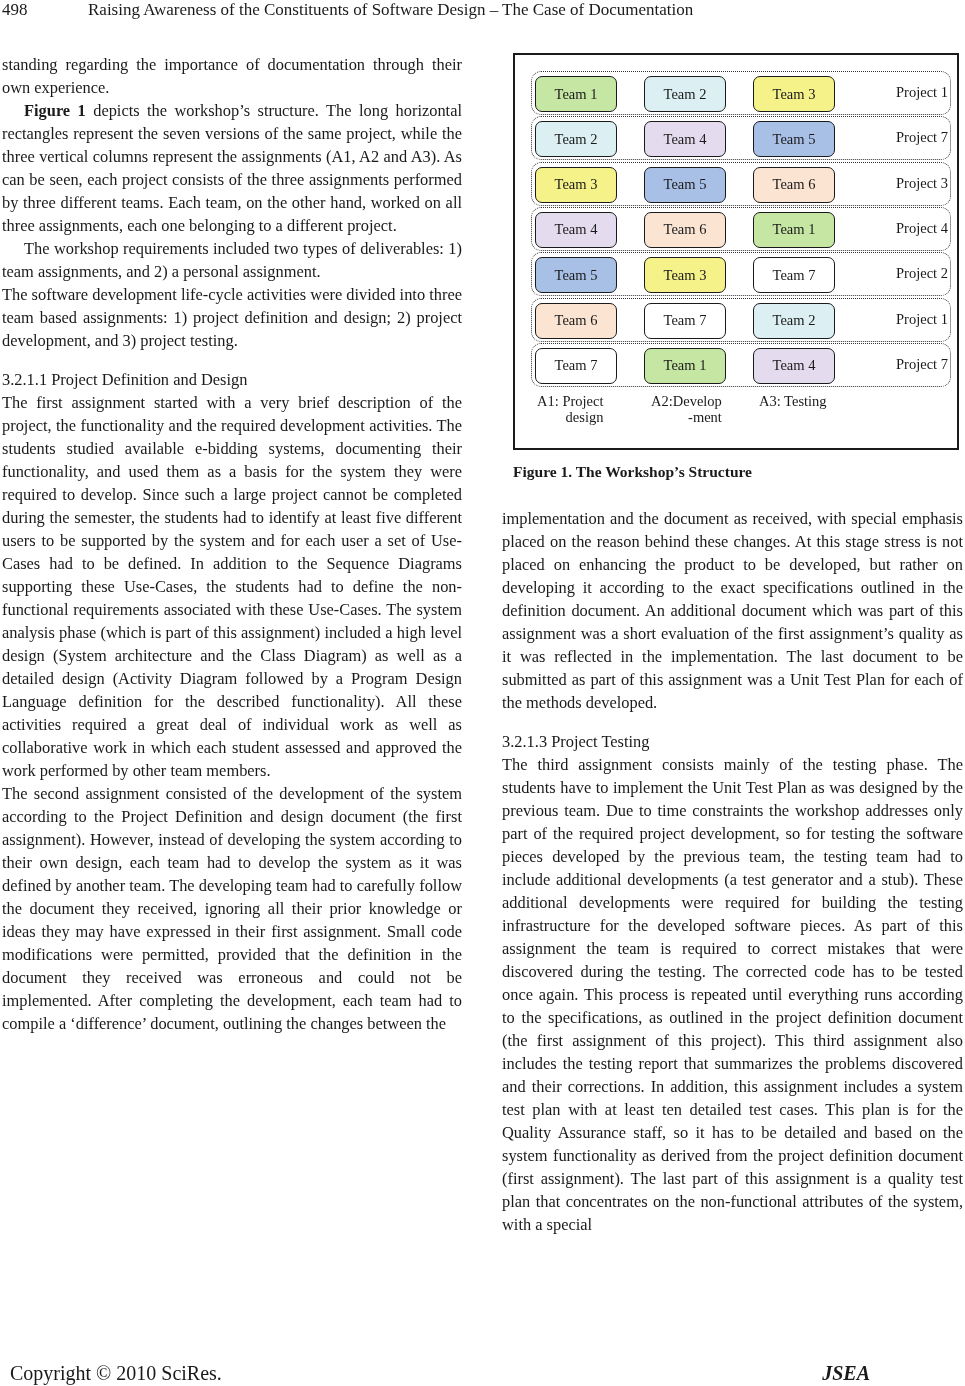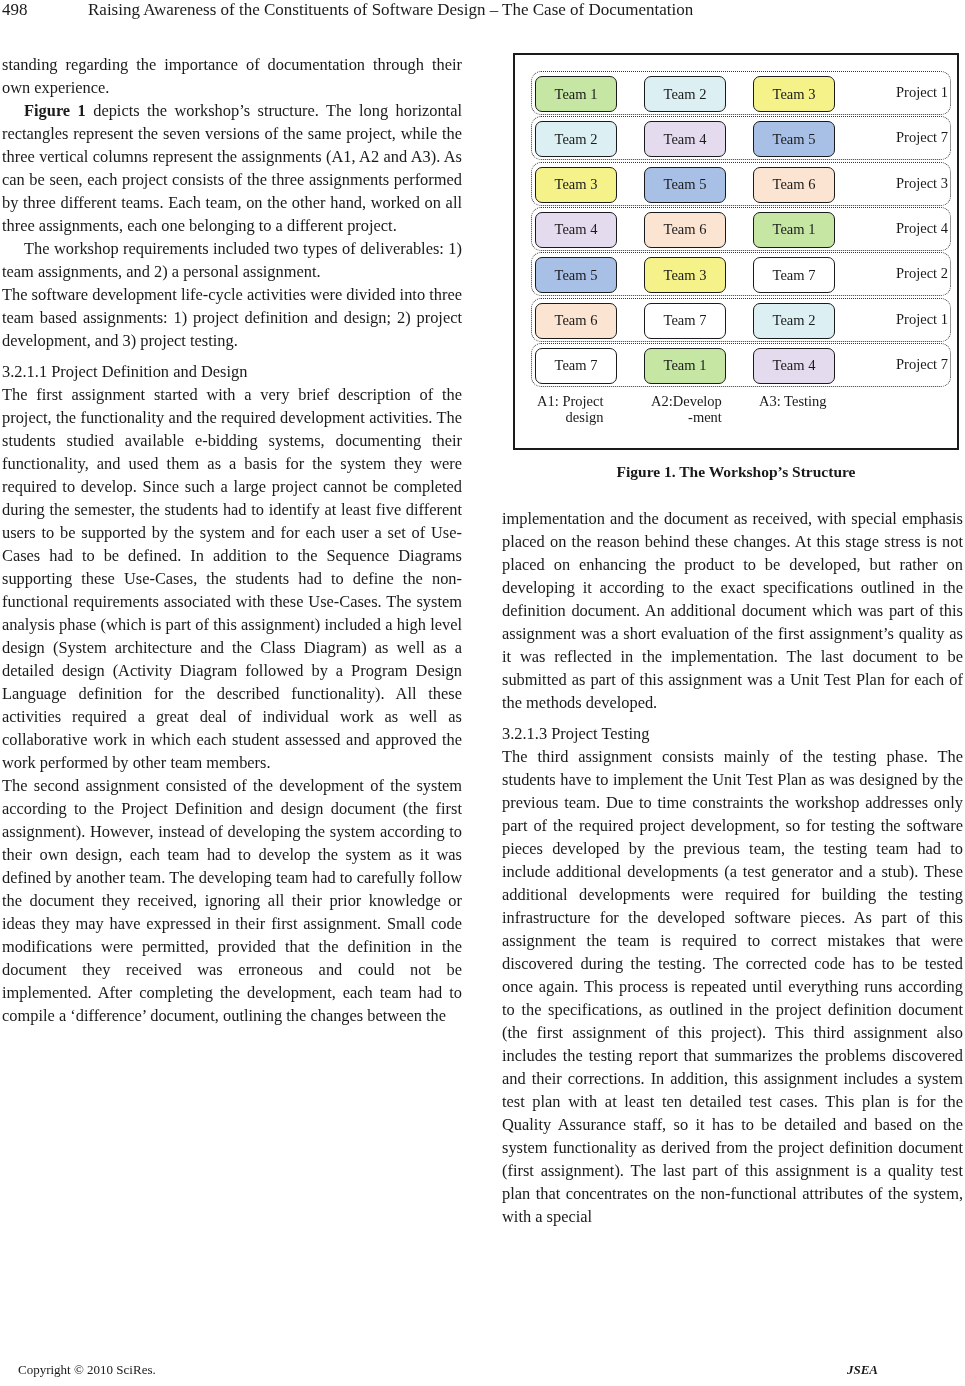--- a/index.html
+++ b/index.html
@@ -11,21 +11,21 @@
   .page-num { position: absolute; left: 2px; top: 0; }
   .running-title { position: absolute; left: 88px; top: 0; white-space: nowrap; }
 
   .col { position: absolute; font-size: 16.4px; line-height: 23px; text-align: justify; }
   .col-left { left: 2px; top: 53px; width: 460px; }
   .col-right { left: 502px; top: 507px; width: 461px; }
 
   p { margin: 0; }
   .indent { text-indent: 22px; }
   .h2 { font-weight: bold; font-size: 18.5px; line-height: 24px; margin-top: 8px; text-align: left; }
-  .h3 { font-size: 16.4px; line-height: 23px; margin-top: 8px; text-align: left; }
+  .h3 { font-size: 16.4px; line-height: 23px; margin-top: 16px; text-align: left; }
   b { font-weight: bold; }
 
   
   .figure-box {
     position: absolute; left: 513px; top: 53px; width: 446px; height: 397px;
     border: 2.5px solid #1a1a1a; box-sizing: border-box; background: #fff;
   }
   .proj-row {
     position: absolute; left: 16px; width: 420px; height: 44px;
     border: 1.5px dotted #333; border-radius: 10px; box-sizing: border-box;
@@ -36,23 +36,23 @@
     display: flex; align-items: center; justify-content: center;
     font-size: 14.5px; color: #1a1a1a;
     background-image: radial-gradient(rgba(0,0,0,0.08) 0.6px, transparent 0.7px);
     background-size: 2px 2px;
   }
   .team-box.c0 { left: 3px; }
   .team-box.c1 { left: 112px; }
   .team-box.c2 { left: 221px; }
   .proj-label { position: absolute; right: 2px; top: 12px; font-size: 14.5px; }
   .assign-label { position: absolute; top: 338px; font-size: 14.5px; line-height: 16px; text-align: right; }
-  .fig-caption { position: absolute; left: 513px; top: 463px; width: 446px; text-align: center; font-weight: bold; font-size: 15.5px; }
+  .fig-caption { position: absolute; left: 513px; top: 463px; width: 446px; font-weight: bold; font-size: 15.5px; }
 
-  .footer { position: absolute; left: 16px; top: 1362px; width: 866px; height: 22px; font-size: 13px; }
+  .footer { position: absolute; left: 8px; top: 1362px; width: 866px; height: 22px; font-size: 20px; }
   .copyright { position: absolute; left: 2px; top: 0; }
   .journal { position: absolute; right: 4px; top: 0; font-weight: bold; font-style: italic; }
 </style>
 </head>
 <body>
 
 <div class="running-head">
   <span class="page-num">498</span>
   <span class="running-title">Raising Awareness of the Constituents of Software Design – The Case of Documentation</span>
 </div>

